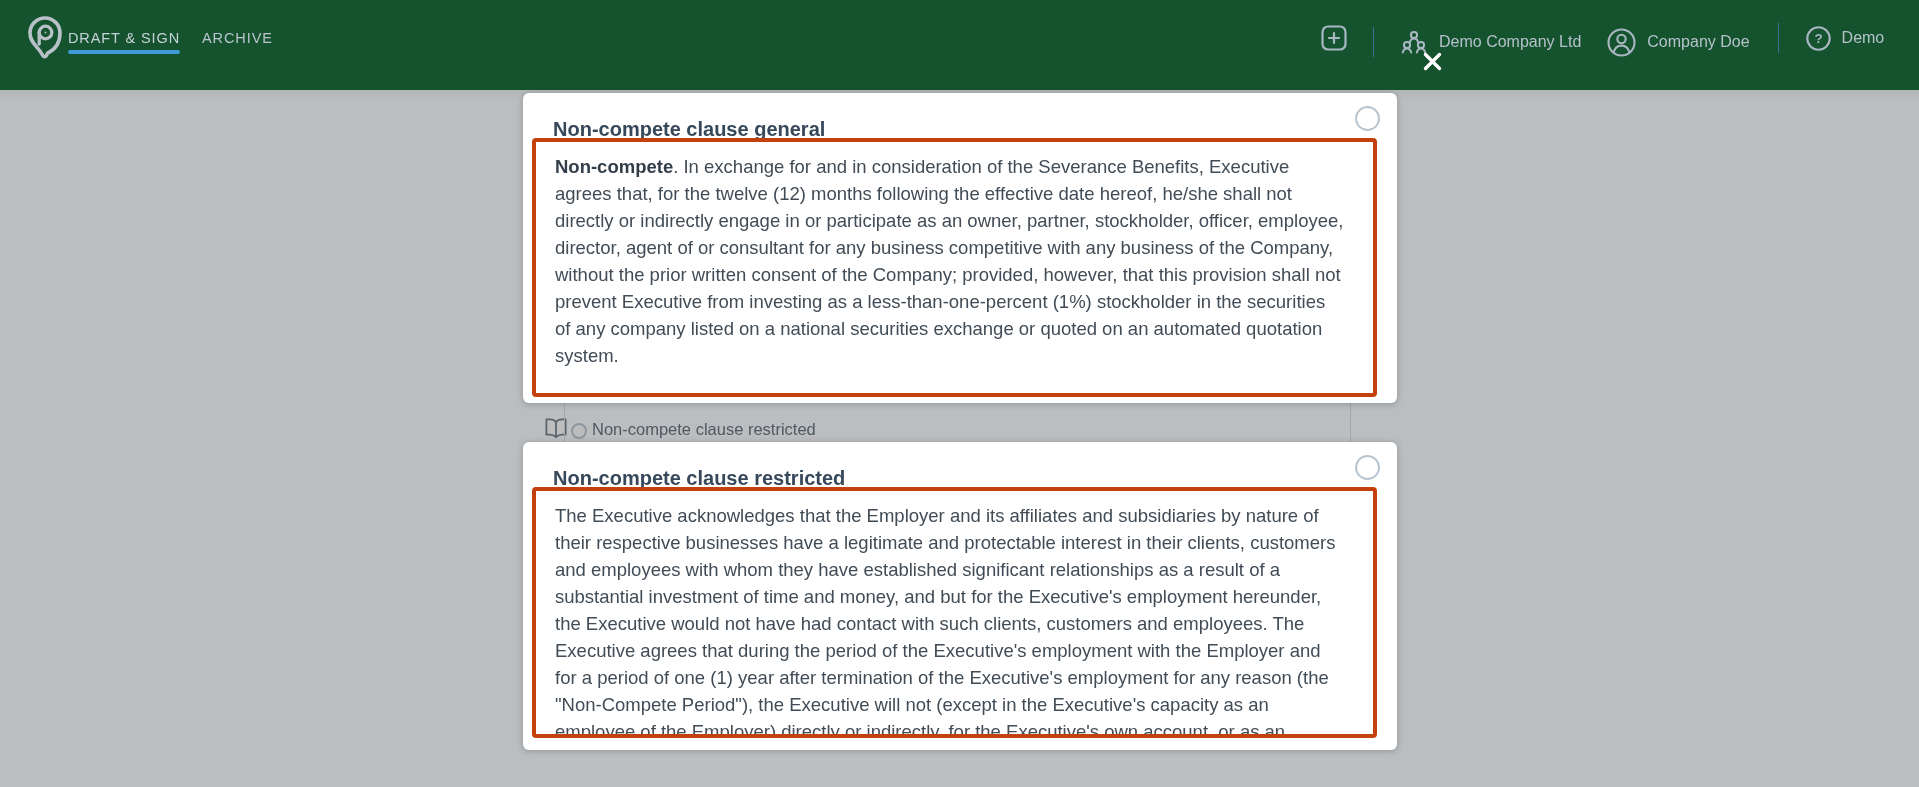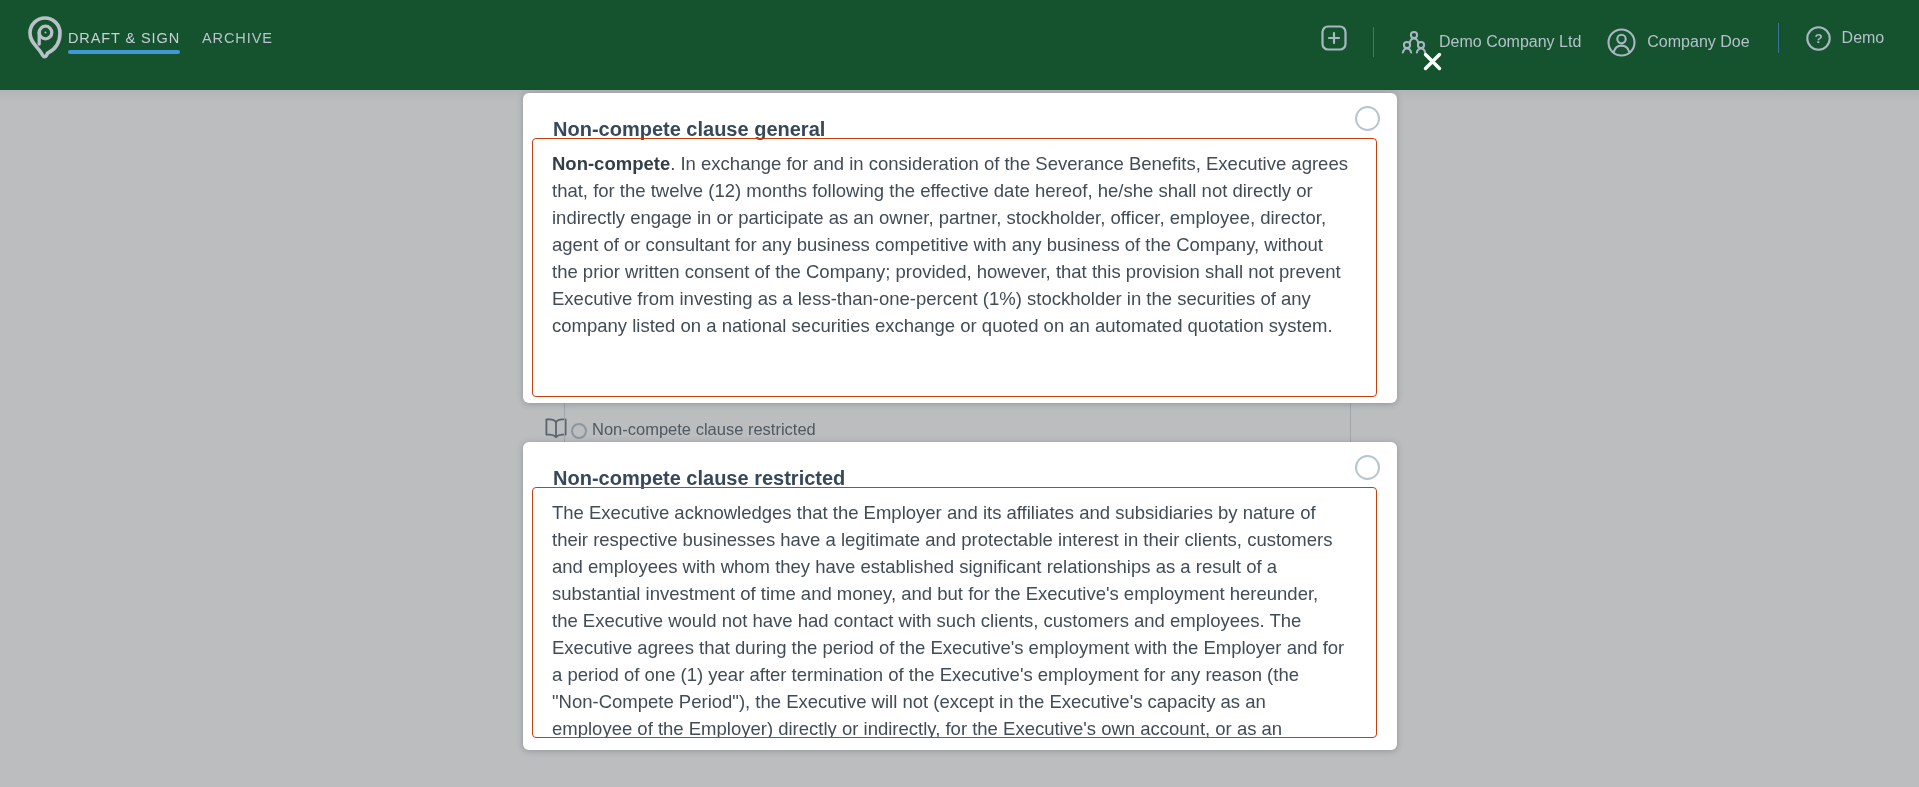--- a/index.html
+++ b/index.html
@@ -74,21 +74,21 @@
   .card-title {
     position:absolute; left:30px; top:10px; right:60px;
     font-size:20px; font-weight:bold; color:#36485a;margin-top:15px;
   }
   .card-radio {
     position:absolute; top:13px; right:17px; width:25px; height:25px;
     border:2.5px solid #b7c5d1; border-radius:50%; background:#fff; cursor:pointer;
   }
   .clause-box {
     position:absolute; left:9px; right:20px; top:45px;
-    border:1px solid #c2410c; border-radius:4px;
+    border:4px solid #c2410c; border-radius:4px;
     padding:11px 28px 0 19px;
     font-size:18.5px; line-height:27px; color:#414c56; overflow:hidden;
   }
   .card-1 .clause-box { height:259px; }
   .card-2 .clause-box { height:251px; }
   .clause-box b { color:#323e49; }
 
   svg { display:block; }
 </style>
 </head>

